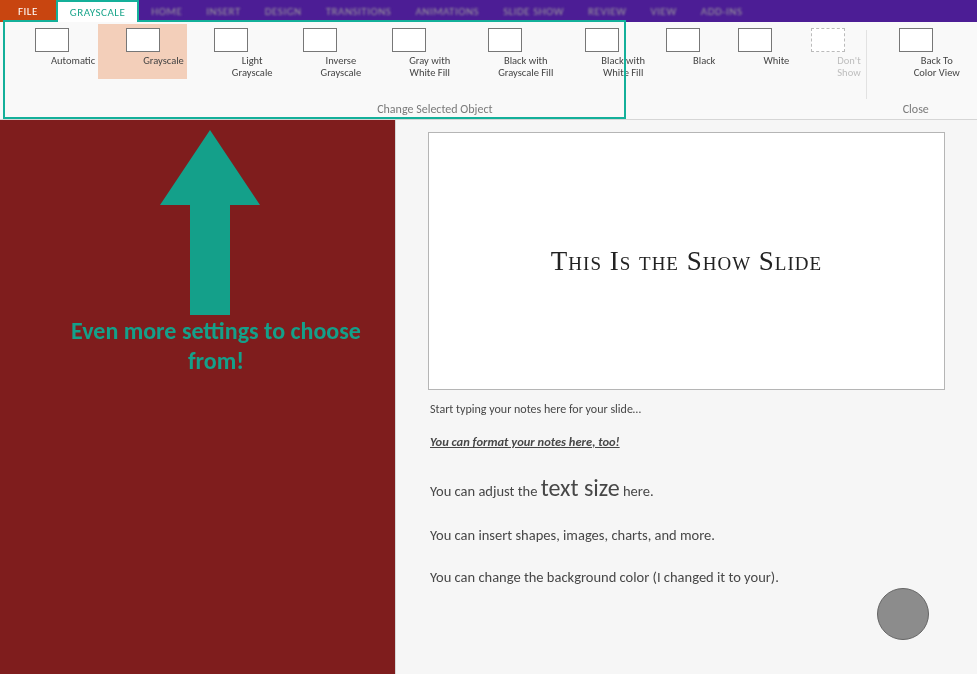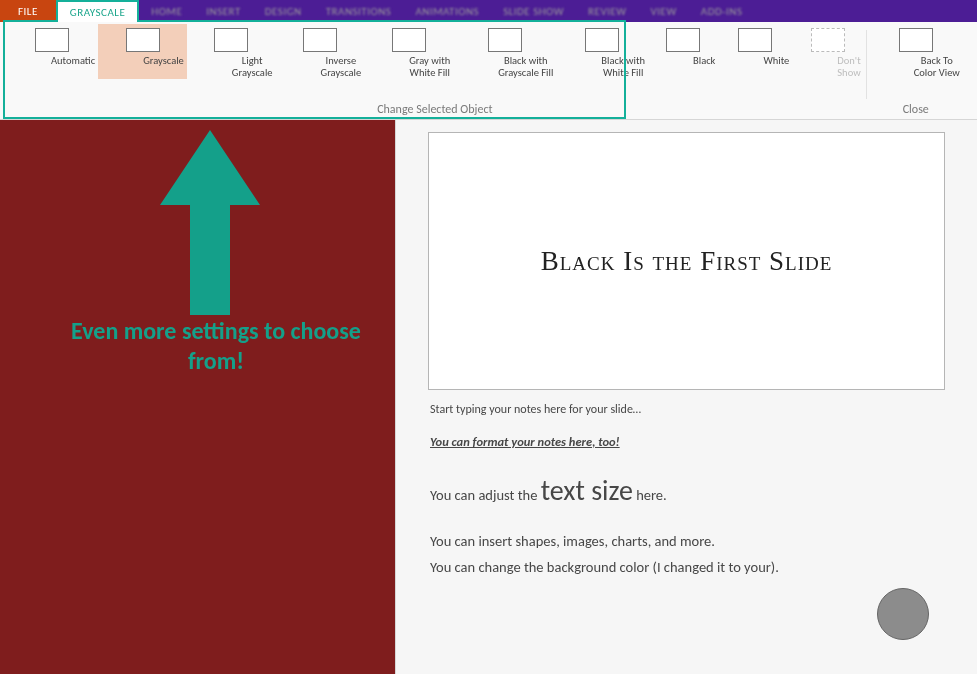--- a/index.html
+++ b/index.html
@@ -54,22 +54,22 @@
 
   
   .slide { margin: 12px 32px 8px 32px; height: 258px; background: #fff; border: 1px solid #b5b5b5; display: flex; align-items: center; justify-content: center; }
   .slide-title { font-family: "Times New Roman", Georgia, serif; font-size: 27px; letter-spacing: 1px; color: #222; font-variant: small-caps; }
 
   
   .notes { padding: 4px 34px 0 34px; color: #474747; }
   .notes-line1 { font-size: 12px; margin-bottom: 18px; }
   .notes-line2 { font-size: 12.5px; font-style: italic; font-weight: 700; text-decoration: underline; margin-bottom: 24px; }
   .notes-line3 { font-size: 14.5px; margin-bottom: 24px; }
-  .notes-line3 .big { font-size: 28px; }
-  .notes-line4 { font-size: 14.5px; margin-bottom: 8px; display: flex; align-items: center; position: relative; }
+  .notes-line3 .big { font-size: 24px; }
+  .notes-line4 { font-size: 14.5px; margin-bottom: 24px; display: flex; align-items: center; position: relative; }
   .notes-line5 { font-size: 14.5px; }
   .gray-circle { position: absolute; right: 48px; top: 468px; width: 52px; height: 52px; border-radius: 50%; background: #8c8c8c; border: 1px solid #666; }
 </style>
 </head>
 <body>
 
 <div class="tabs">
   <div class="tab tab-file">FILE</div>
   <div class="tab tab-grayscale">GRAYSCALE</div>
   <div class="tab tab-blur">HOME</div>
@@ -154,21 +154,21 @@
 <div class="content">
   <div class="left-pane">
     <svg class="arrow-shape" width="100" height="190">
       <polygon points="50,0 100,75 70,75 70,185 30,185 30,75 0,75" fill="#14a08a"></polygon>
     </svg>
     <div class="annotation-text">Even more settings to choose from!</div>
   </div>
 
   <div class="right-pane" style="position:relative;">
     <div class="slide">
-      <div class="slide-title">Black Is the First Slide</div>
+      <div class="slide-title">This Is the Show Slide</div>
     </div>
     <div class="notes">
       <div class="notes-line1">Start typing your notes here for your slide…</div>
       <div class="notes-line2">You can format your notes here, too!</div>
       <div class="notes-line3">
         <span>You can adjust the </span><span class="big">text size</span><span> here.</span>
       </div>
       <div class="notes-line4">You can insert shapes, images, charts, and more.</div>
       <div class="notes-line5">You can change the background color (I changed it to your).</div>
     </div>

